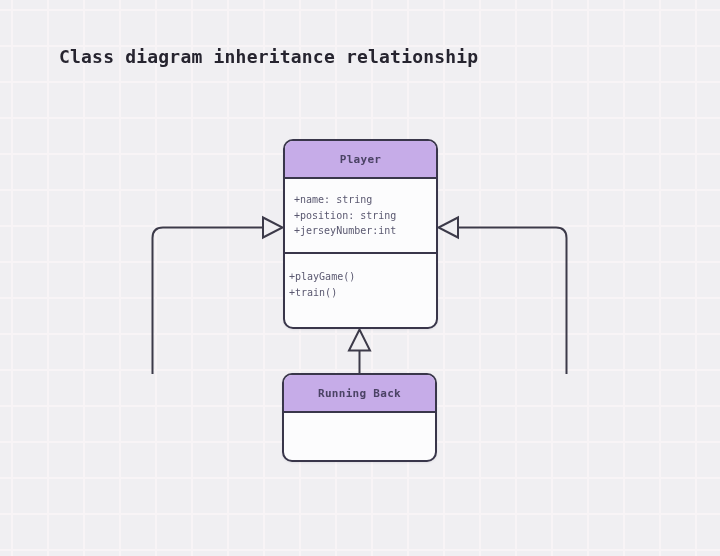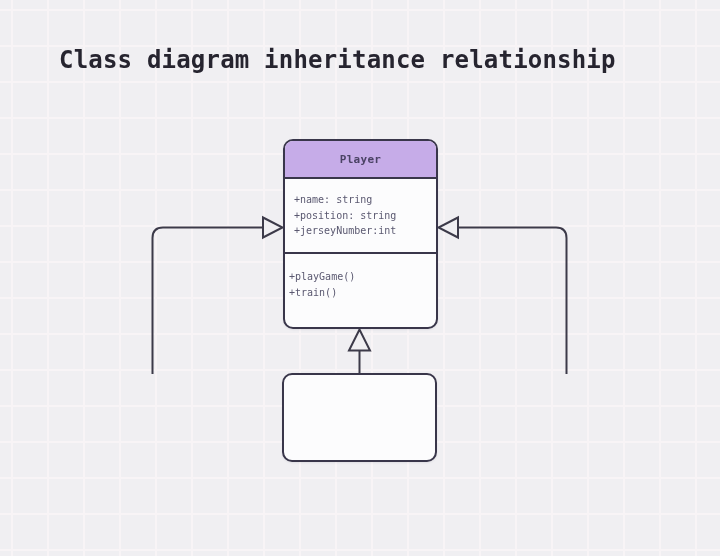--- a/index.html
+++ b/index.html
@@ -19,21 +19,21 @@
       linear-gradient(to right, var(--grid-line, #f8f4f6) 2px, transparent 2px),
       linear-gradient(to bottom, var(--grid-line, #f8f4f6) 2px, transparent 2px);
     background-size: 36px 36px;
     background-position: 11px 9px;
   }
   .title {
     position: absolute;
     left: 59px;
     top: 46px;
     margin: 0;
-    font-size: 24px;
+    font-size: 18px;
     font-weight: bold;
     letter-spacing: 0.2px;
     color: var(--title-text, #26242f);
     white-space: nowrap;
   }
   .connectors {
     position: absolute;
     left: 0;
     top: 0;
     width: 720px;
@@ -124,17 +124,20 @@
       <div class="code-line">+jerseyNumber:int</div>
     </div>
     <div class="section-methods">
       <div class="code-line">+playGame()</div>
       <div class="code-line">+train()</div>
     </div>
   </div>
 
 
   <div class="node node-rb">
+    <div class="node-header">
+      <span>Running Back</span>
+    </div>
     <div class="sub-body"></div>
   </div>
 
 
 </div>
 
 </body></html>

